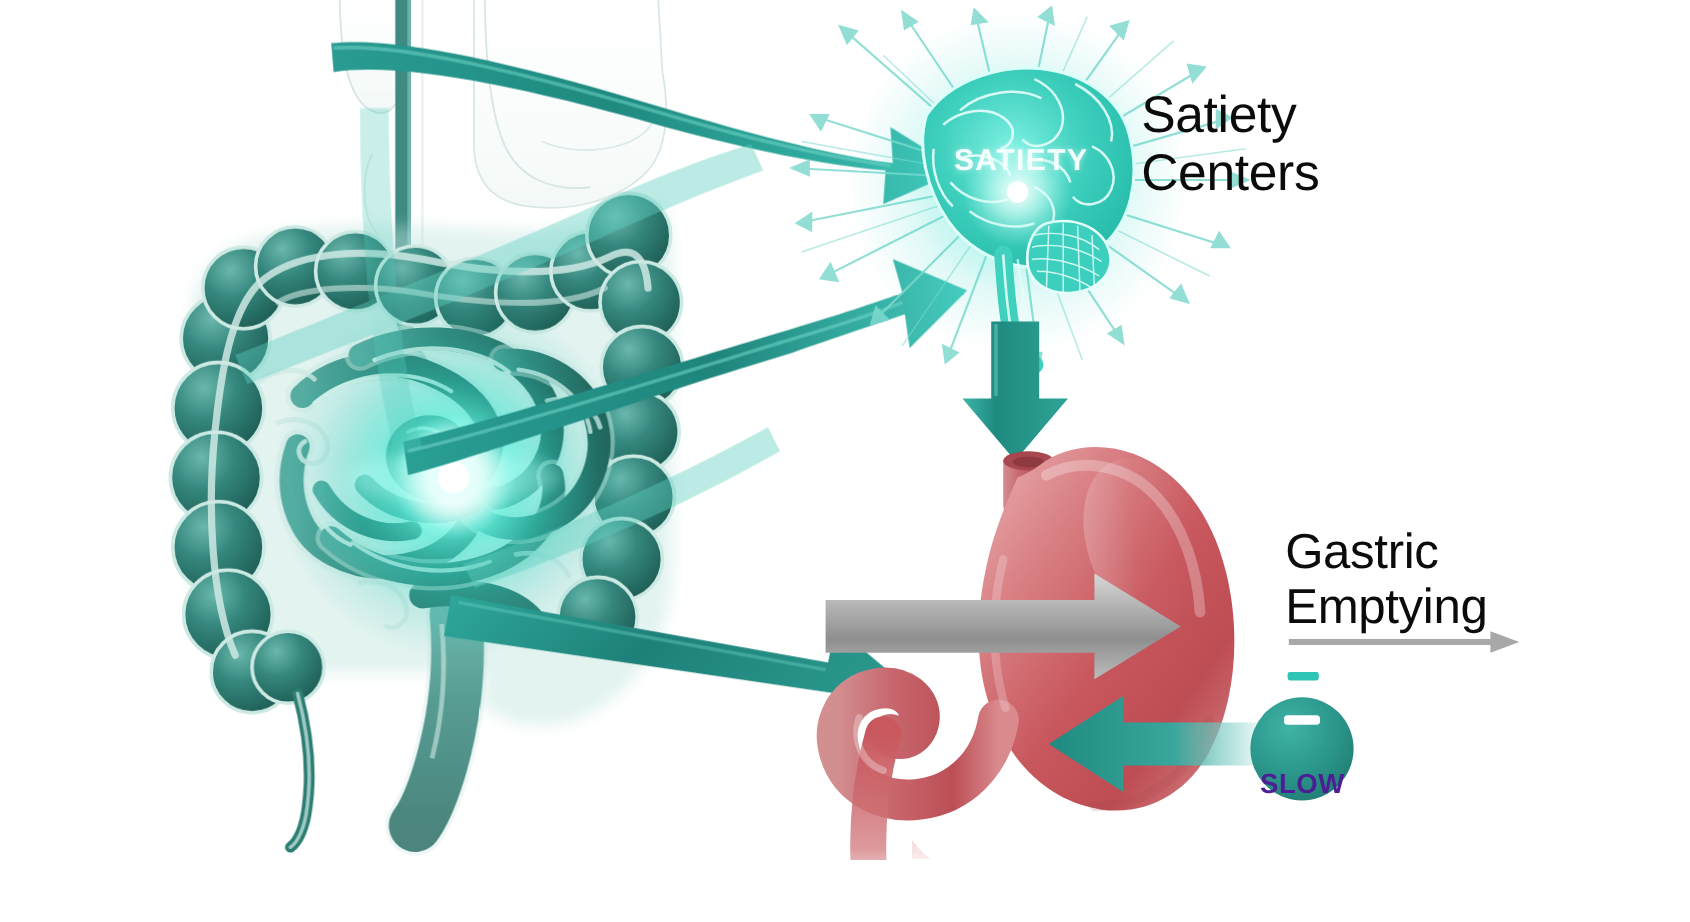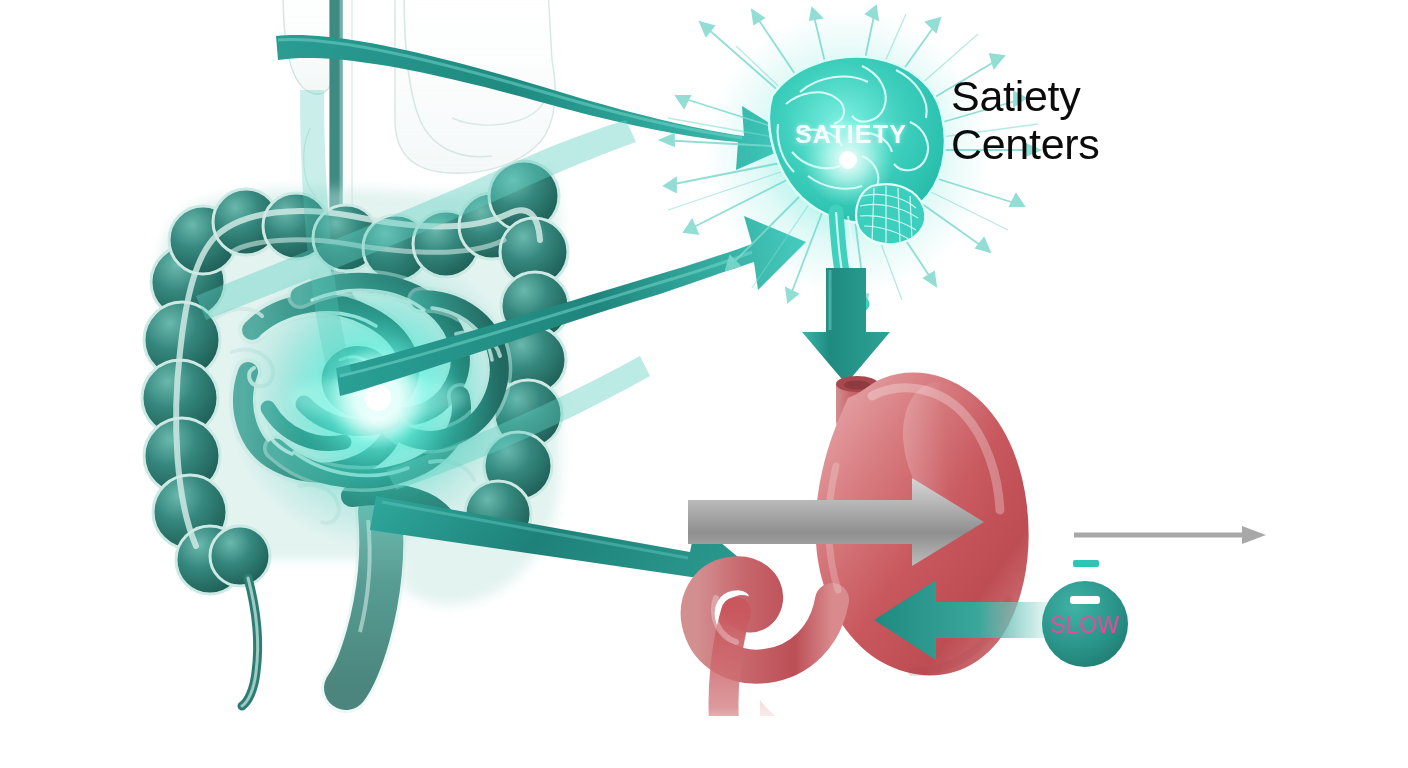--- a/index.html
+++ b/index.html
@@ -44,26 +44,26 @@
     font-size: 41px;
   }
   #label-glp1-release {
     left: 316px;
     top: 663px;
     font-size: 40px;
   }
   #label-slow {
     position: absolute;
     left: 1050px;
-    top: 612px;
+    top: 640px;
     width: 70px;
     text-align: center;
-    color: #ec4899;
+    color: #4c1d95;
     font-size: 23px;
-    font-weight: 400;
+    font-weight: 700;
     letter-spacing: 0.4px;
     font-family: "Liberation Sans", sans-serif;
   }
   #label-brain-satiety {
     position: absolute;
     left: 787px;
     top: 120px;
     width: 128px;
     text-align: center;
     color: #f4fffd;
@@ -526,19 +526,21 @@
     <g>
       <circle cx="1085" cy="624" r="43" fill="url(#badgeG)"></circle>
       <rect x="1070" y="596" width="30" height="8" rx="3" fill="#ffffff"></rect>
     </g>
 
   </svg>
 
   <div class="lbl" id="label-satiety-centers">Satiety
 Centers</div>
 
+  <div class="lbl" id="label-gastric-emptying">Gastric
+Emptying</div>
 
 
   <div id="label-brain-satiety">SATIETY</div>
 
   <div id="label-slow">SLOW</div>
 
 </div>
 
 </body></html>

